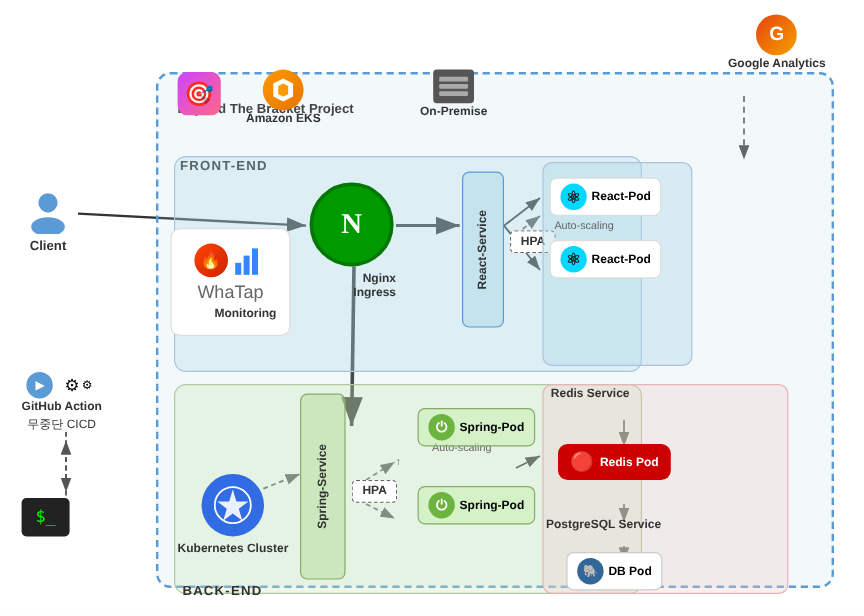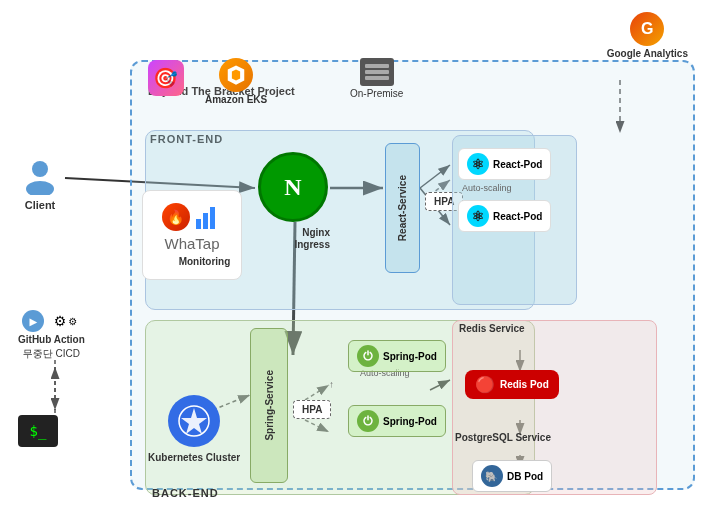--- a/index.html
+++ b/index.html
@@ -453,21 +453,21 @@
     </div>
     <span style="font-size:10px;font-weight:bold;color:#333;">Amazon EKS</span>
   </div>
 
   <div style="position:absolute;left:350px;top:58px;display:flex;flex-direction:column;align-items:center;gap:2px;">
     <div style="width:34px;height:28px;background:#555;border-radius:3px;display:flex;align-items:center;justify-content:center;flex-direction:column;gap:2px;">
       <div style="width:24px;height:4px;background:#aaa;border-radius:1px;"></div>
       <div style="width:24px;height:4px;background:#aaa;border-radius:1px;"></div>
       <div style="width:24px;height:4px;background:#aaa;border-radius:1px;"></div>
     </div>
-    <span style="font-size:10px;font-weight:normal;color:#333;text-align:right;">On-Premise</span>
+    <span style="font-size:10px;font-weight:bold;color:#333;text-align:right;">On-Premise</span>
   </div>
 
   <div class="ga-area">
     <div style="width:34px;height:34px;border-radius:50%;background:linear-gradient(135deg,#e8430a,#f4a100);display:flex;align-items:center;justify-content:center;">
       <span style="color:white;font-size:16px;font-weight:bold;">G</span>
     </div>
     <span style="font-size:10px;font-weight:bold;color:#333;text-align:center;line-height:1.2;">Google Analytics</span>
   </div>
 
   <div class="frontend-label">FRONT-END</div>

